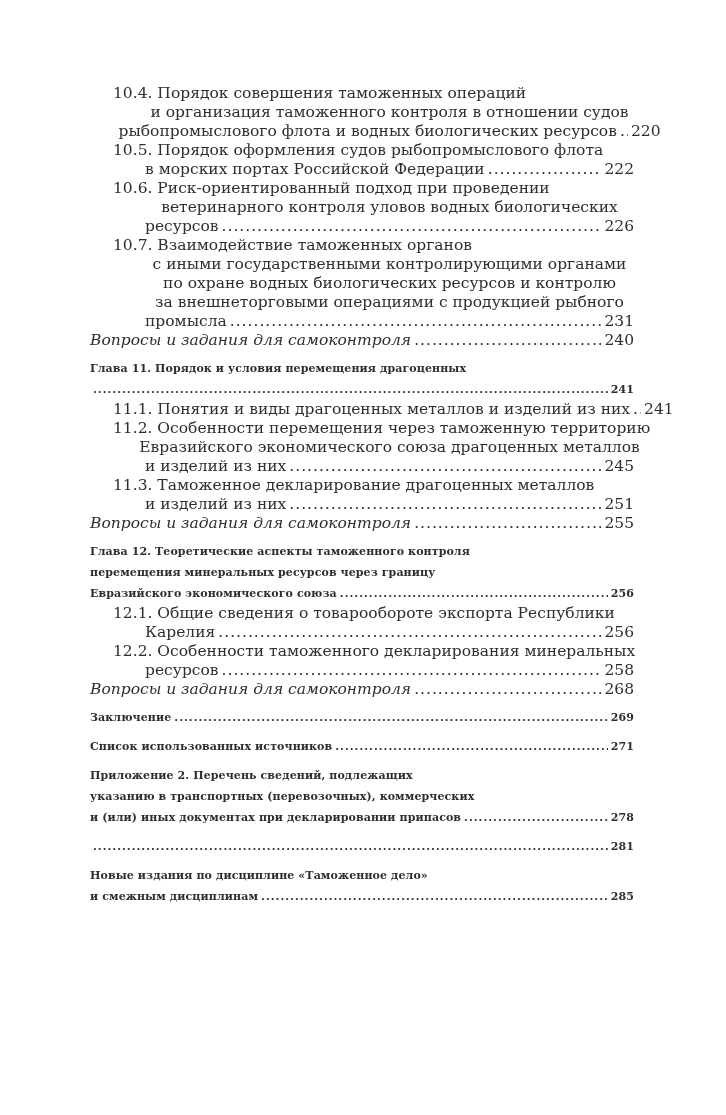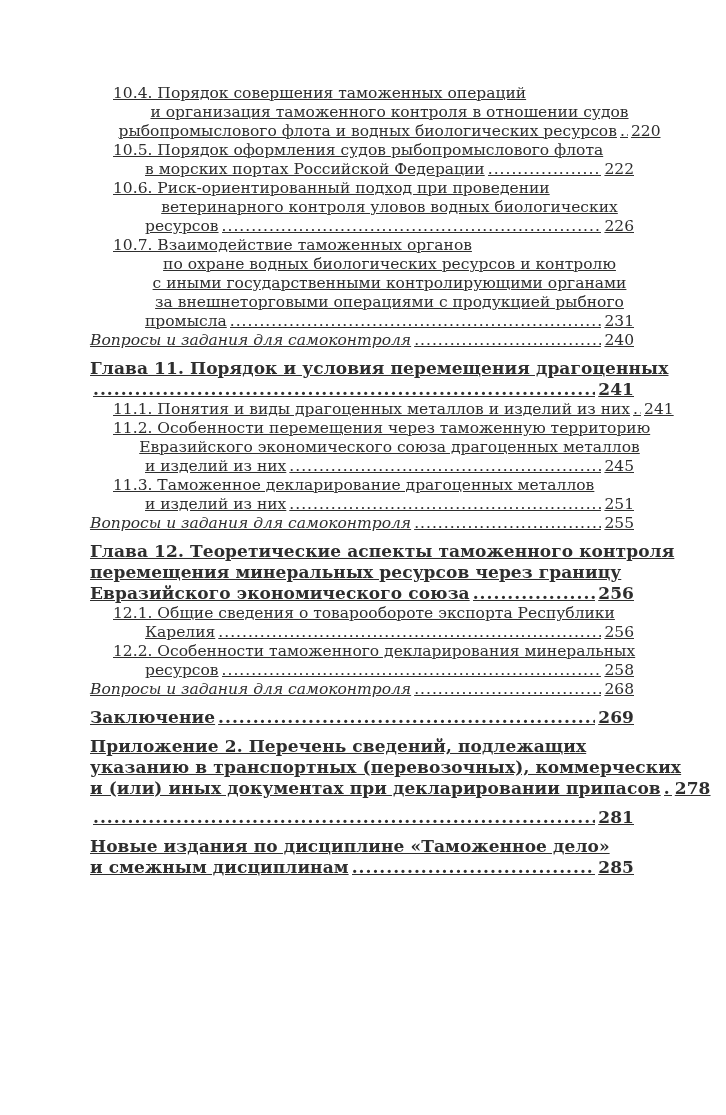--- a/index.html
+++ b/index.html
@@ -11,35 +11,35 @@
     font-family: "DejaVu Serif", "Liberation Serif", serif;
     color: #2e2e2e;
     overflow: hidden;
   }
   .toc {
     position: absolute;
     left: 90px;
     top: 84px;
     width: 544px;
   }
-  .entry { margin: 0; text-decoration: underline; }
+  .entry { margin: 0; }
   .entry .line {
     display: flex;
     align-items: baseline;
     font-size: 15.5px;
     line-height: 19px;
   }
   
   .entry.sub .line.sub-first { padding-left: 23px; }
   .entry.sub .line.sub-cont  { padding-left: 55px; justify-content: center; }
   
   .entry.chapter { margin-top: 8px; }
   .entry.chapter .line {
     font-weight: bold;
-    font-size: 17px;
+    font-size: 11px;
     line-height: 21px;
     letter-spacing: 0.1px;
   }
   
   .entry.questions .txt { font-style: italic; }
   .txt { flex: 0 0 auto; white-space: pre; }
   .dots {
     flex: 1 1 auto;
     min-width: 8px;
     overflow: hidden;
@@ -91,26 +91,26 @@
           <span class="txt">ресурсов</span>
           <span class="dots"></span>
           <span class="page-num">226</span>
         </div>
       </div>
       <div class="entry sub">
         <div class="line sub-first">
           <span class="txt">10.7. Взаимодействие таможенных органов</span>
         </div>
         <div class="line sub-cont">
+          <span class="txt">с иными государственными контролирующими органами</span>
+        </div>
+        <div class="line sub-cont">
           <span class="txt">по охране водных биологических ресурсов и контролю</span>
         </div>
         <div class="line sub-cont">
-          <span class="txt">с иными государственными контролирующими органами</span>
-        </div>
-        <div class="line sub-cont">
           <span class="txt">за внешнеторговыми операциями с продукцией рыбного</span>
         </div>
         <div class="line sub-cont">
           <span class="txt">промысла</span>
           <span class="dots"></span>
           <span class="page-num">231</span>
         </div>
       </div>
       <div class="entry questions">
         <div class="line">
@@ -203,20 +203,27 @@
           <span class="txt">Вопросы и задания для самоконтроля</span>
           <span class="dots"></span>
           <span class="page-num">268</span>
         </div>
       </div>
       <div class="entry chapter">
         <div class="line">
           <span class="txt">Заключение</span>
           <span class="dots"></span>
           <span class="page-num">269</span>
+        </div>
+      </div>
+      <div class="entry chapter">
+        <div class="line">
+          <span class="txt">Список использованных источников</span>
+          <span class="dots"></span>
+          <span class="page-num">271</span>
         </div>
       </div>
       <div class="entry chapter">
       </div>
       <div class="entry chapter">
         <div class="line">
           <span class="txt">Приложение 2. Перечень сведений, подлежащих</span>
         </div>
         <div class="line">
           <span class="txt">указанию в транспортных (перевозочных), коммерческих</span>

